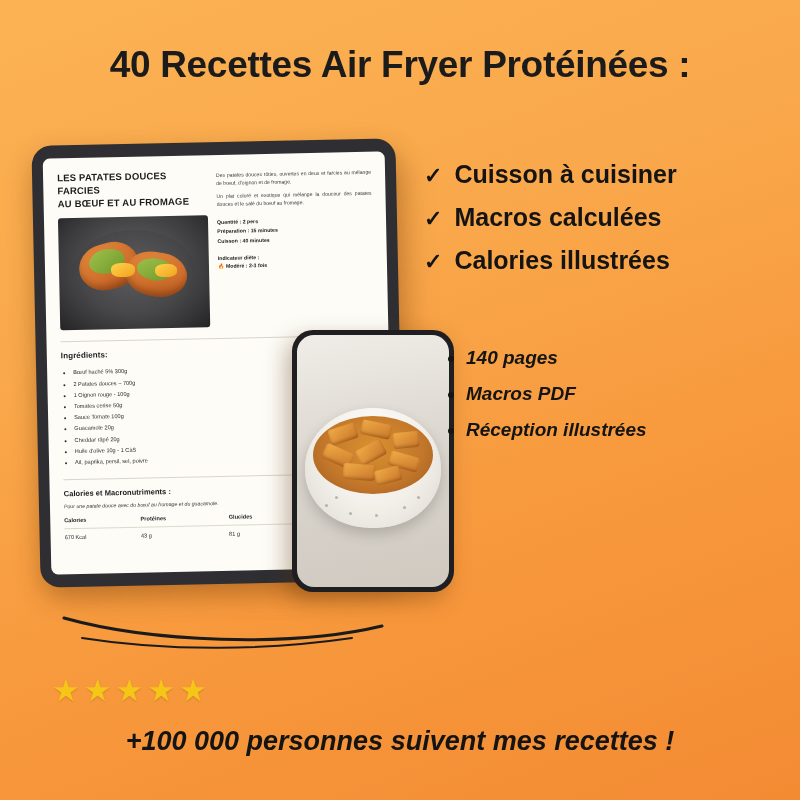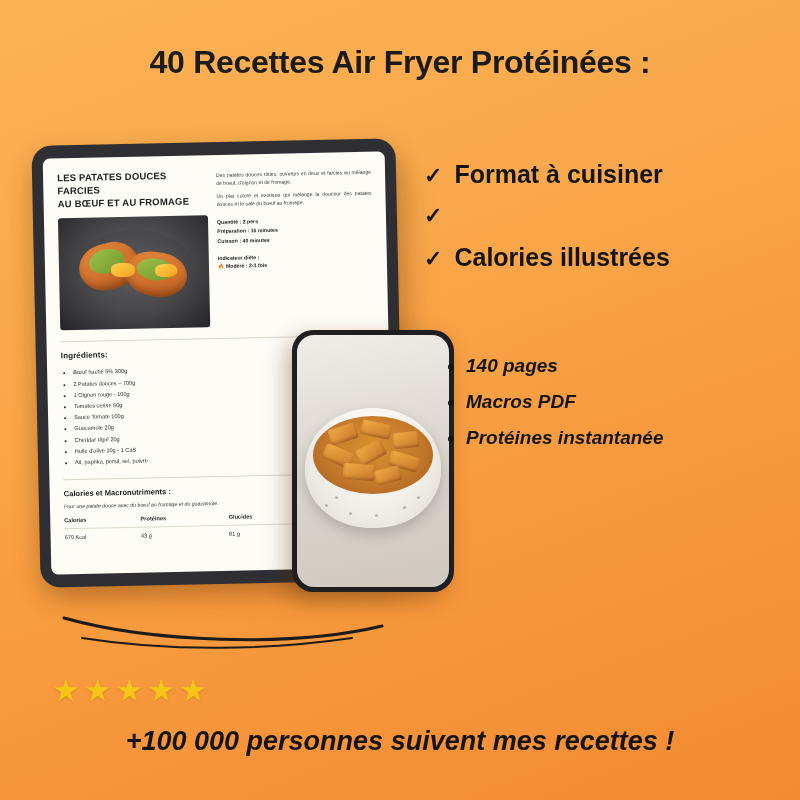--- a/index.html
+++ b/index.html
@@ -13,21 +13,21 @@
     width: 800px; height: 800px;
     background: linear-gradient(160deg, #fcb253 0%, #f9a84b 35%, #f89a3e 62%, #f38b33 100%);
     overflow: hidden;
   }
 
   
   .title {
     position: absolute;
     top: 44px; left: 0; width: 800px;
     text-align: center;
-    font-size: 32px;
+    font-size: 37px;
     font-weight: bold;
     color: #1b1b1b;
     letter-spacing: -0.3px;
   }
 
   
   .tablet-shadow {
     position: absolute;
     left: 36px; top: 150px;
     width: 368px; height: 430px;
@@ -168,21 +168,21 @@
   
   .checks { position: absolute; left: 424px; top: 160px; width: 350px; }
   .check-row {
     display: flex; align-items: baseline; gap: 12px;
     font-size: 25px; font-weight: bold; color: #141414;
     margin-bottom: 14px;
   }
   .check-mark { font-size: 22px; font-weight: bold; color: #141414; }
 
   
-  .bullets { position: absolute; left: 452px; top: 348px; width: 330px; }
+  .bullets { position: absolute; left: 452px; top: 340px; width: 330px; }
   .bullets li {
     font-size: 19px; font-style: italic; font-weight: bold; color: #141414;
     line-height: 1.9; margin-left: 14px;
   }
 
   
   .swoosh { position: absolute; left: 60px; top: 608px; width: 330px; height: 46px; }
 
   
   .stars {
@@ -301,35 +301,36 @@
         <div class="speck" style="left:98px; top:98px;"></div>
         <div class="speck" style="left:30px; top:88px;"></div>
         <div class="speck" style="left:112px; top:88px;"></div>
       </div>
     </div>
   </div>
 
   <div class="checks">
     <div class="check-row">
       <span class="check-mark">✓</span>
-      <span>Format à cuisiner</span>
+      <span>Cuisson à cuisiner</span>
     </div>
     <div class="check-row">
       <span class="check-mark">✓</span>
+      <span>Macros calculées</span>
     </div>
     <div class="check-row">
       <span class="check-mark">✓</span>
       <span>Calories illustrées</span>
     </div>
   </div>
 
   <ul class="bullets">
     <li>140 pages</li>
     <li>Macros PDF</li>
-    <li>Protéines instantanée</li>
+    <li>Réception illustrées</li>
   </ul>
 
   <svg class="swoosh" viewBox="0 0 330 46">
     <path d="M4 10 C 90 34, 230 40, 322 18" fill="none" stroke="#1b1b1b" stroke-width="3" stroke-linecap="round"></path>
     <path d="M22 30 C 110 44, 210 42, 292 30" fill="none" stroke="#1b1b1b" stroke-width="2" stroke-linecap="round"></path>
   </svg>
 
   <div class="stars">★★★★★</div>
 
   <div class="footer">+100 000 personnes suivent mes recettes !</div>

